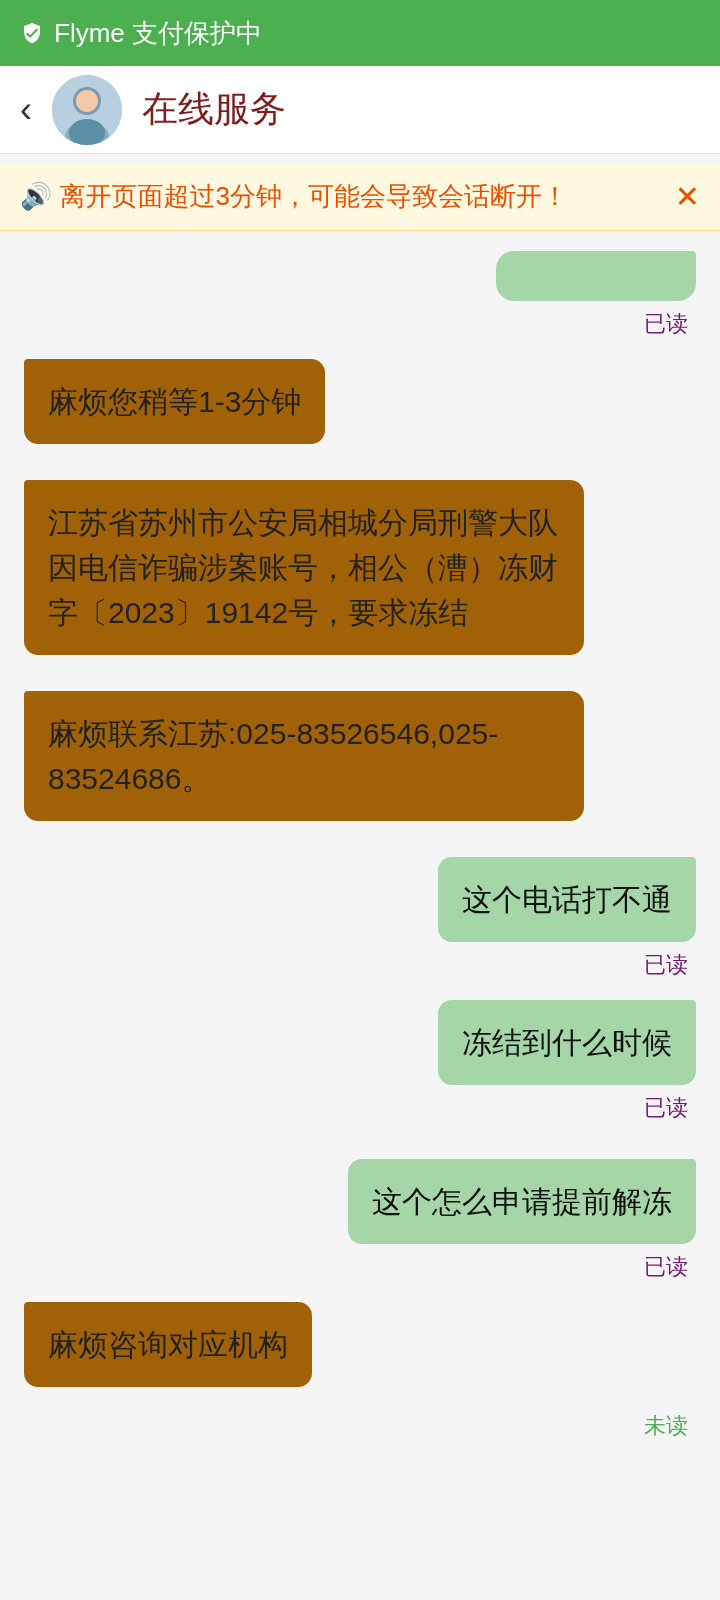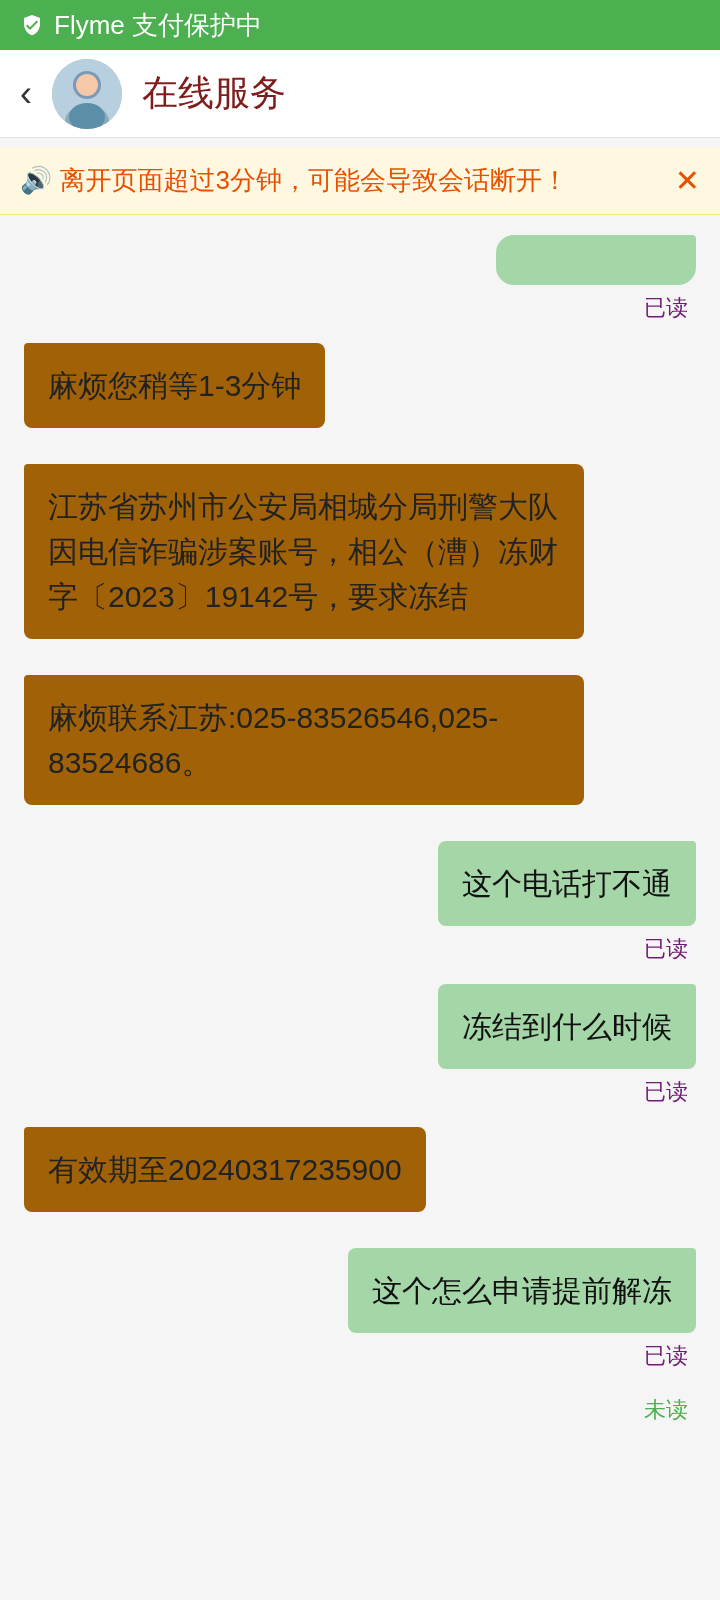--- a/index.html
+++ b/index.html
@@ -9,21 +9,21 @@
       min-height: 1600px;
       font-family: -apple-system, "PingFang SC", "Helvetica Neue", sans-serif;
       background: #f5f5f5;
       display: flex;
       flex-direction: column;
     }
 
     
     .status-bar {
       background: #4caf50;
-      height: 50px;
+      height: 66px;
       display: flex;
       align-items: center;
       padding: 0 20px;
       gap: 10px;
     }
     .status-bar-shield {
       width: 24px;
       height: 24px;
       fill: white;
     }
@@ -110,21 +110,21 @@
     .msg-row.right {
       flex-direction: row-reverse;
     }
     .msg-row.left {
       flex-direction: row;
     }
 
     .bubble {
       max-width: 560px;
       padding: 20px 24px;
-      border-radius: 8px;
+      border-radius: 14px;
       font-size: 30px;
       line-height: 1.5;
       color: #222;
     }
     .bubble.left-bubble {
       background: #a16207;
       border-top-left-radius: 4px;
     }
     .bubble.right-bubble {
       background: #a5d6a7;
@@ -201,27 +201,27 @@
   <div class="msg-row right">
     <div class="bubble right-bubble">这个电话打不通</div>
   </div>
   <div class="status-line">已读</div>
 
   <div class="msg-row right">
     <div class="bubble right-bubble">冻结到什么时候</div>
   </div>
   <div class="status-line">已读</div>
 
-  <div class="msg-row left">
-    <div class="bubble left-bubble">有效期至20240317235900</div>
-  </div>
   <div style="margin-bottom:16px;"></div>
 
   <div class="msg-row right">
     <div class="bubble right-bubble">这个怎么申请提前解冻</div>
   </div>
   <div class="status-line">已读</div>
 
+  <div class="msg-row left">
+    <div class="bubble left-bubble">麻烦咨询对应机构</div>
+  </div>
   <div style="margin-bottom:16px;"></div>
 
   <div class="status-line unread">未读</div>
 
 </div>
 
 </body></html>

